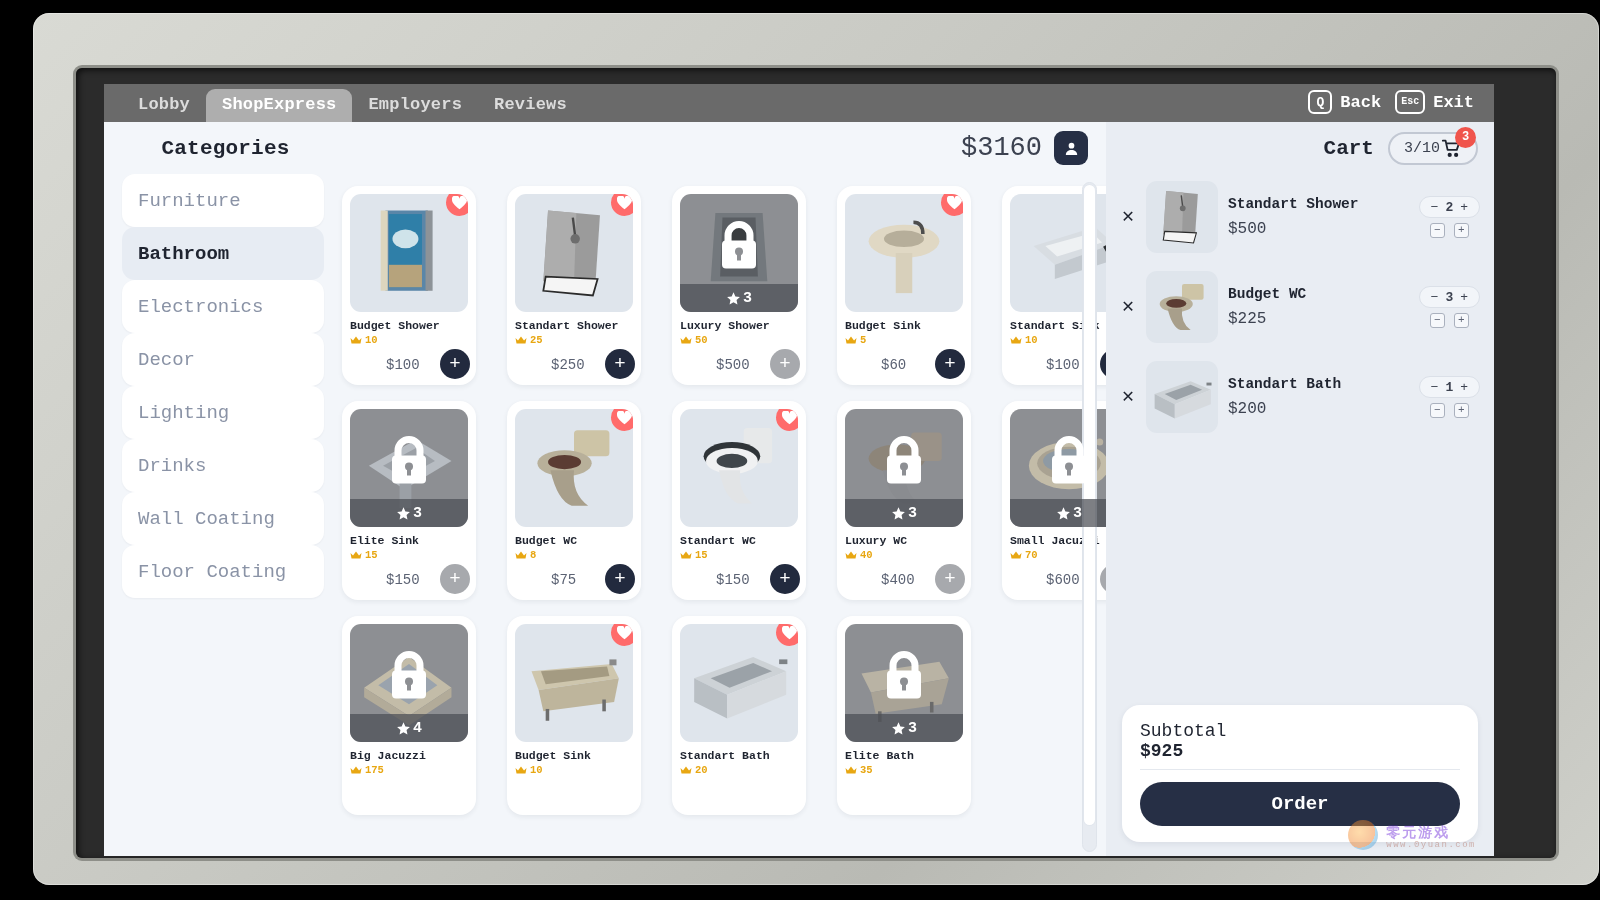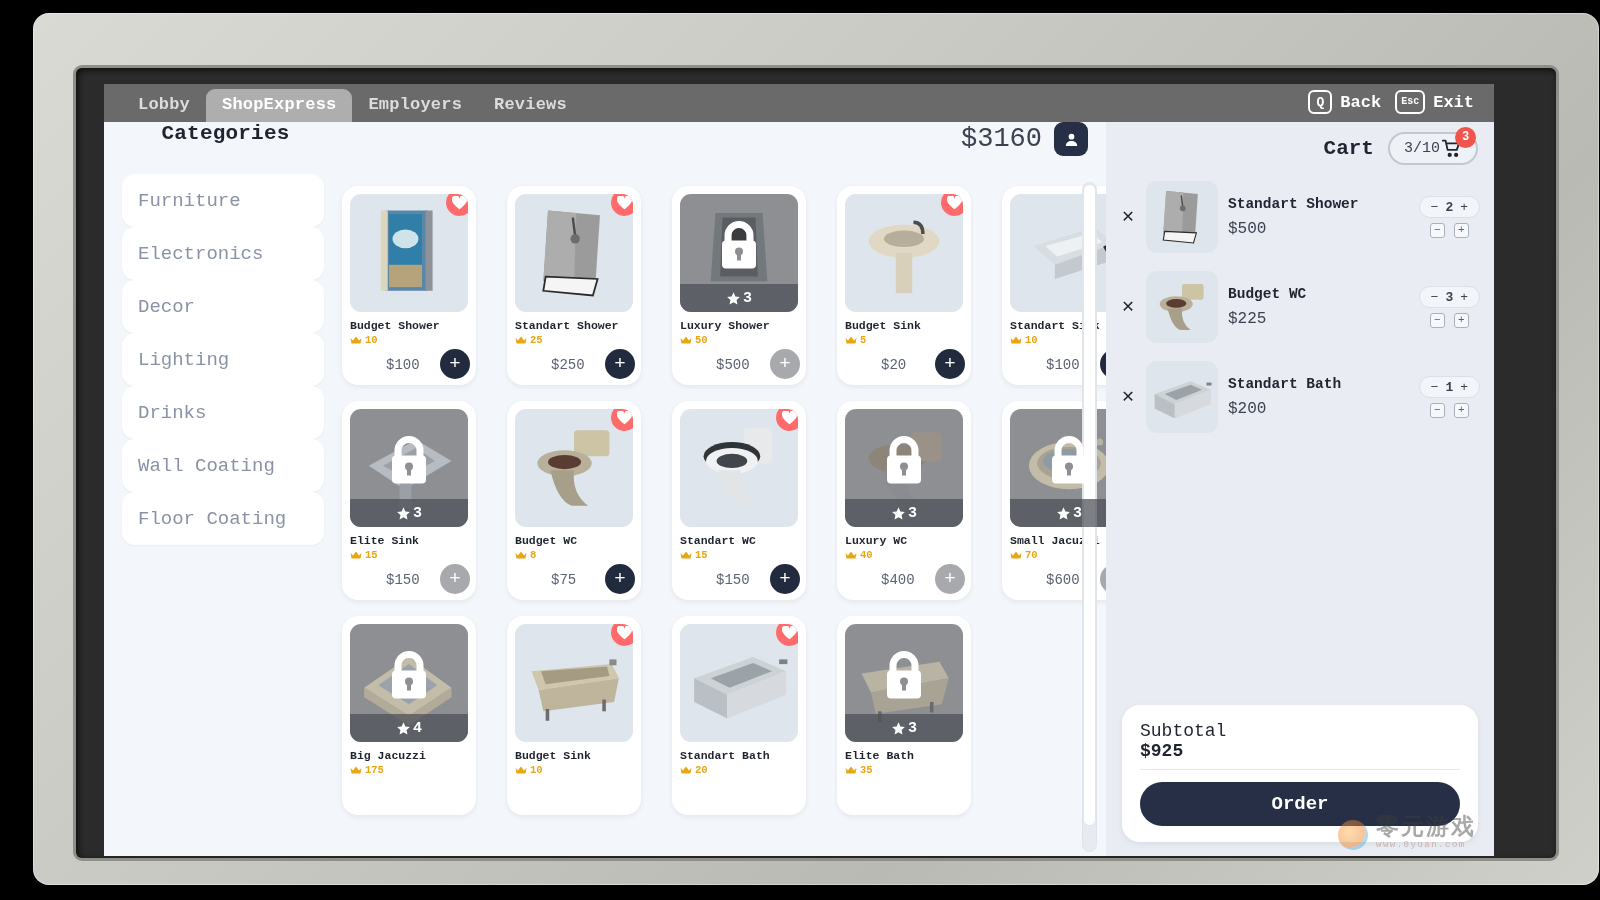--- a/index.html
+++ b/index.html
@@ -64,21 +64,21 @@
 
   
   #body-split { flex: 1; display: flex; min-height: 0; }
 
   
   #shop-pane {
     width: 1002px; background: #f3f6fa; position: relative;
     display: flex; flex-direction: column; min-height: 0;
   }
   #shop-header {
-    height: 52px; flex: none; display: flex; align-items: flex-start;
+    height: 52px; flex: none; display: flex; align-items: center;
     padding: 0 18px 0 0; position: relative;
   }
   #categories-title {
     width: 243px; text-align: center; font-size: 21px; font-weight: 700;
     color: #1f2430; letter-spacing: .2px;
   }
   #wallet {
     margin-left: auto; display: flex; align-items: center; gap: 12px;
   }
   #wallet-amount { font-size: 27px; color: #3c4250; font-weight: 400; }
@@ -255,21 +255,21 @@
     position: absolute; right: 18px; bottom: 6px;
     display: flex; align-items: flex-end; gap: 8px;
     opacity: .45; pointer-events: none; z-index: 40;
   }
   #wm-logo {
     width: 30px; height: 30px; border-radius: 50%;
     background: radial-gradient(circle at 38% 40%, #ffb347, #ef7b24 60%, #5fb3e0 61%, #2d7fc1);
   }
   #wm-text { line-height: 1.05; }
   #wm-main {
-    font-size: 23px; font-weight: 700; color: #404040;
+    font-size: 14px; font-weight: 700; color: #6d28d9;
     letter-spacing: 2px;
   }
   #wm-sub { font-size: 9px; color: #b06a5a; letter-spacing: 1.5px; }
 </style>
 </head>
 <body>
 
 <div id="screen-frame">
   <div id="bezel"></div>
   <div id="bezel-inner-shadow"></div>
@@ -306,20 +306,23 @@
             </div>
           </div>
         </div>
 
         <div id="shop-main">
 
           <div id="sidebar">
             <div class="cat-item">
                 <span>Furniture</span>
               </div>
+            <div class="cat-item active">
+                <span>Bathroom</span>
+              </div>
             <div class="cat-item">
                 <span>Electronics</span>
               </div>
             <div class="cat-item">
                 <span>Decor</span>
               </div>
             <div class="cat-item">
                 <span>Lighting</span>
               </div>
             <div class="cat-item">
@@ -437,21 +440,21 @@
                     </div>
                   </div>
                   <div class="prod-name">Budget Sink</div>
                   <div class="prod-rep">
                     <svg width="12" height="10" viewBox="0 0 24 18" fill="#e8a712">
   <path d="M1 5 l5 5 6-8 6 8 5-5 -2 11 H3z"></path>
 </svg>
                     <span>5</span>
                   </div>
                   <div class="card-foot">
-                    <span class="price">$20</span>
+                    <span class="price">$60</span>
                   </div>
                   <div class="add-btn">+</div>
                 </div>
                 <div class="card">
                   <div class="thumb">
                     <svg class="art" width="100%" height="100%" viewBox="0 0 100 100">
                       <polygon points="20,44 72,28 88,42 38,60" fill="#d8dde2"></polygon>
         <polygon points="30,44 70,33 78,41 40,53" fill="#eef1f3"></polygon>
         <polygon points="38,60 88,42 88,56 38,72" fill="#c3c9cf"></polygon>
         <rect x="66" y="20" width="5" height="12" fill="#4b4f53"></rect>

